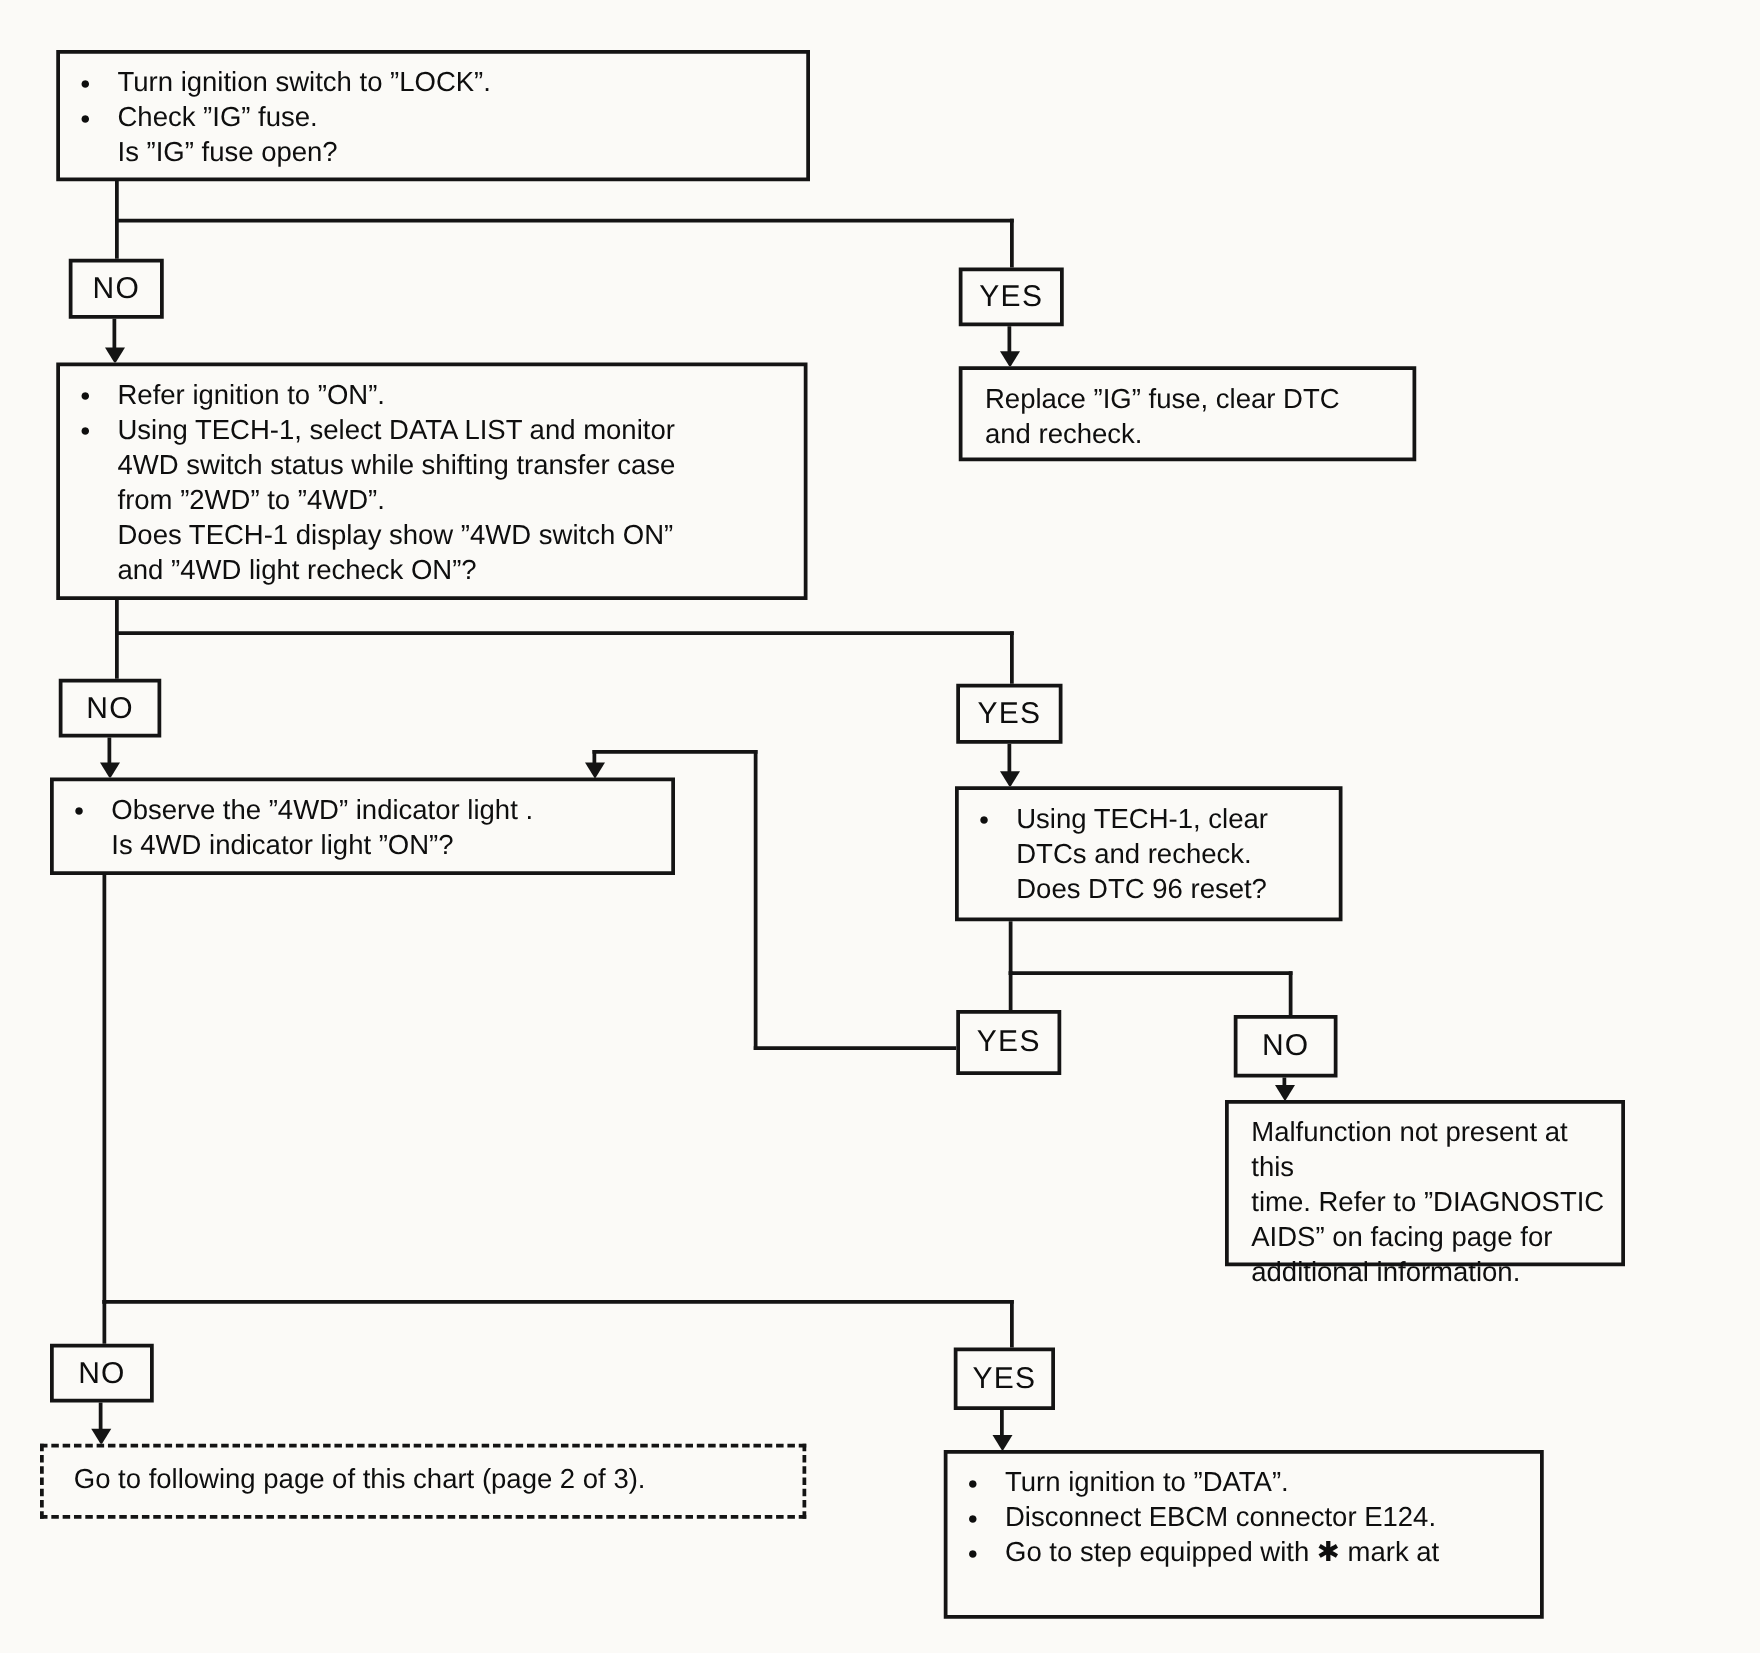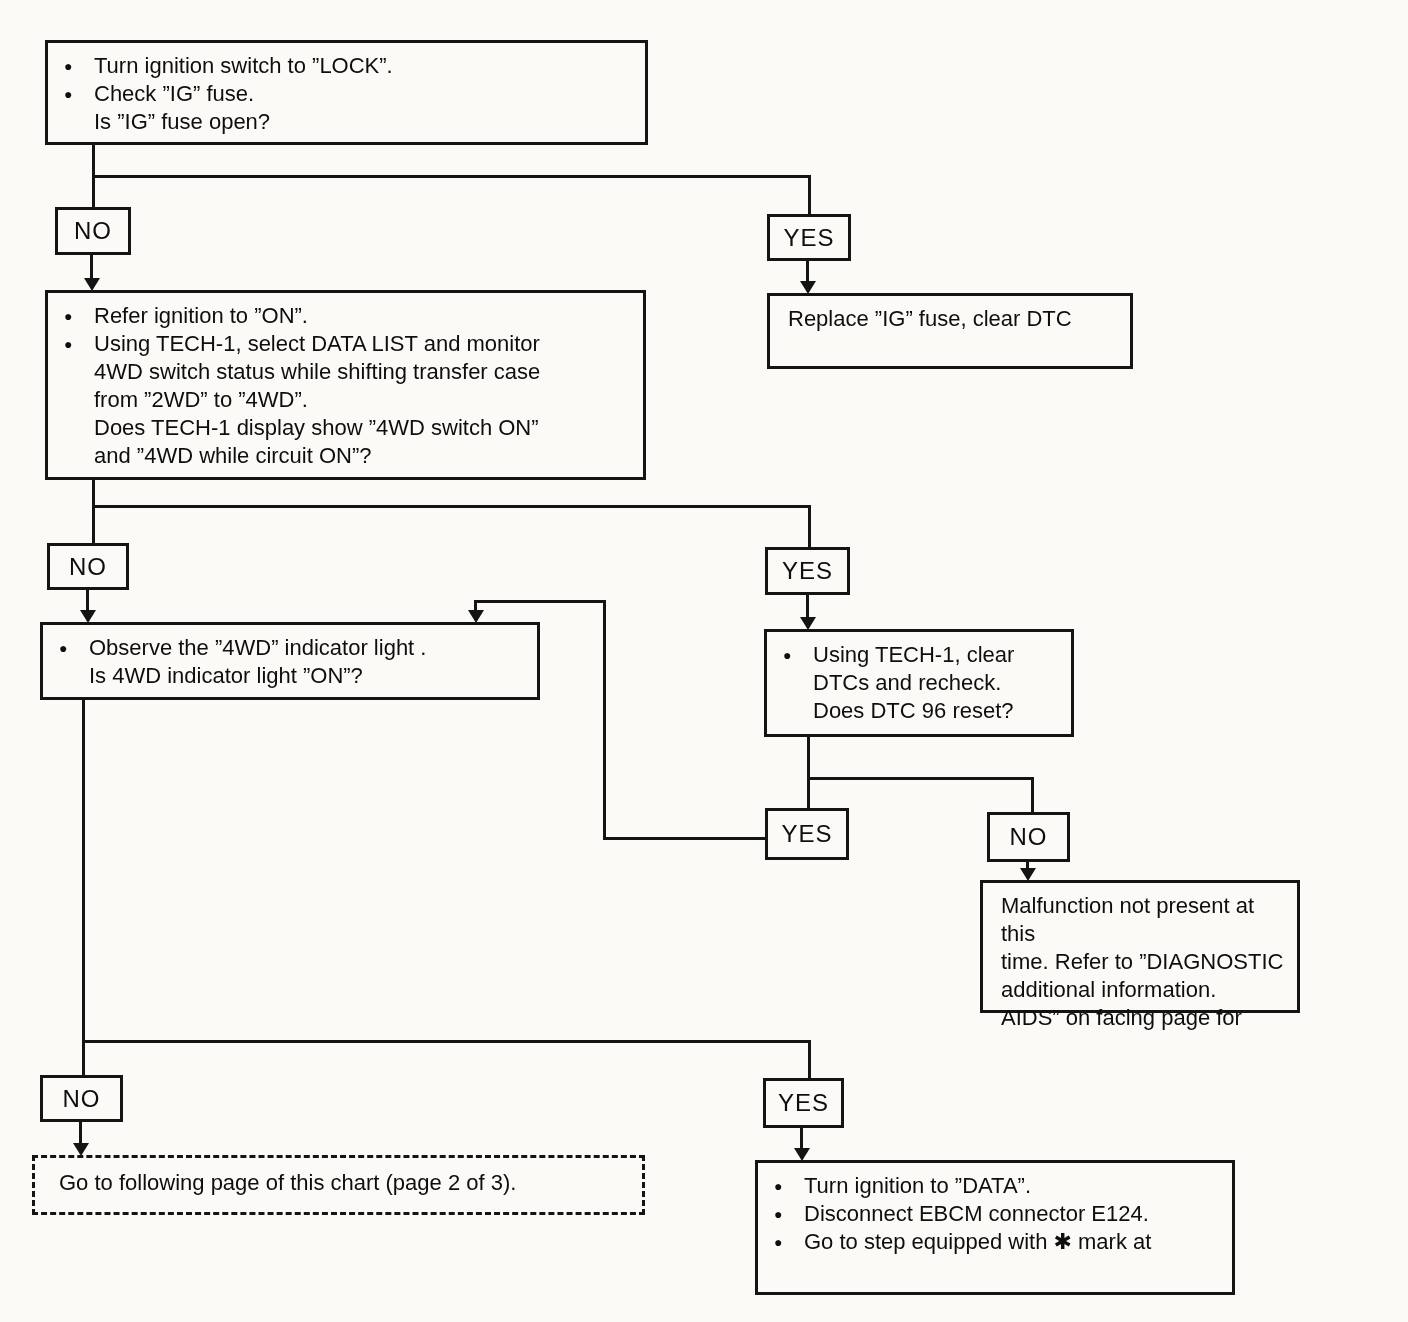--- a/index.html
+++ b/index.html
@@ -101,26 +101,27 @@
     <div class="bline">
       <span class="blt"></span>
       <span class="txt">from ”2WD” to ”4WD”.</span>
     </div>
     <div class="bline">
       <span class="blt"></span>
       <span class="txt">Does TECH-1 display show ”4WD switch ON”</span>
     </div>
     <div class="bline">
       <span class="blt"></span>
-      <span class="txt">and ”4WD while circuit ON”?</span>
+      <span class="txt">and ”4WD light recheck ON”?</span>
     </div>
   </div>
 
   <div class="node plain" style="left:767px;top:293px;width:366px;height:76px;">
     <div>Replace ”IG” fuse, clear DTC</div>
+    <div>and recheck.</div>
   </div>
 
   <div class="v" style="left:92px;top:479px;height:65px;"></div>
   <div class="h" style="left:92px;top:505px;width:719px;"></div>
   <div class="v" style="left:808px;top:505px;height:43px;"></div>
 
   <div class="decision" style="left:47px;top:543px;width:82px;height:47px;">NO</div>
   <div class="decision" style="left:765px;top:547px;width:85px;height:48px;">YES</div>
 
   <div class="v" style="left:86px;top:590px;height:22px;"></div>
@@ -167,22 +168,22 @@
 
   <div class="decision" style="left:765px;top:808px;width:84px;height:52px;">YES</div>
   <div class="decision" style="left:987px;top:812px;width:83px;height:50px;">NO</div>
 
   <div class="v" style="left:1026px;top:862px;height:8px;"></div>
   <div class="ah" style="left:1020px;top:868px;"></div>
 
   <div class="node plain" style="left:980px;top:880px;width:320px;height:133px;">
     <div>Malfunction not present at this</div>
     <div>time. Refer to ”DIAGNOSTIC</div>
+    <div>AIDS” on facing page for</div>
     <div>additional information.</div>
-    <div>AIDS” on facing page for</div>
   </div>
 
   <div class="v" style="left:82px;top:700px;height:343px;"></div>
   <div class="h" style="left:82px;top:1040px;width:729px;"></div>
   <div class="v" style="left:808px;top:1040px;height:40px;"></div>
   <div class="v" style="left:82px;top:1040px;height:37px;"></div>
 
   <div class="decision" style="left:40px;top:1075px;width:83px;height:47px;">NO</div>
   <div class="decision" style="left:763px;top:1078px;width:81px;height:50px;">YES</div>
 

